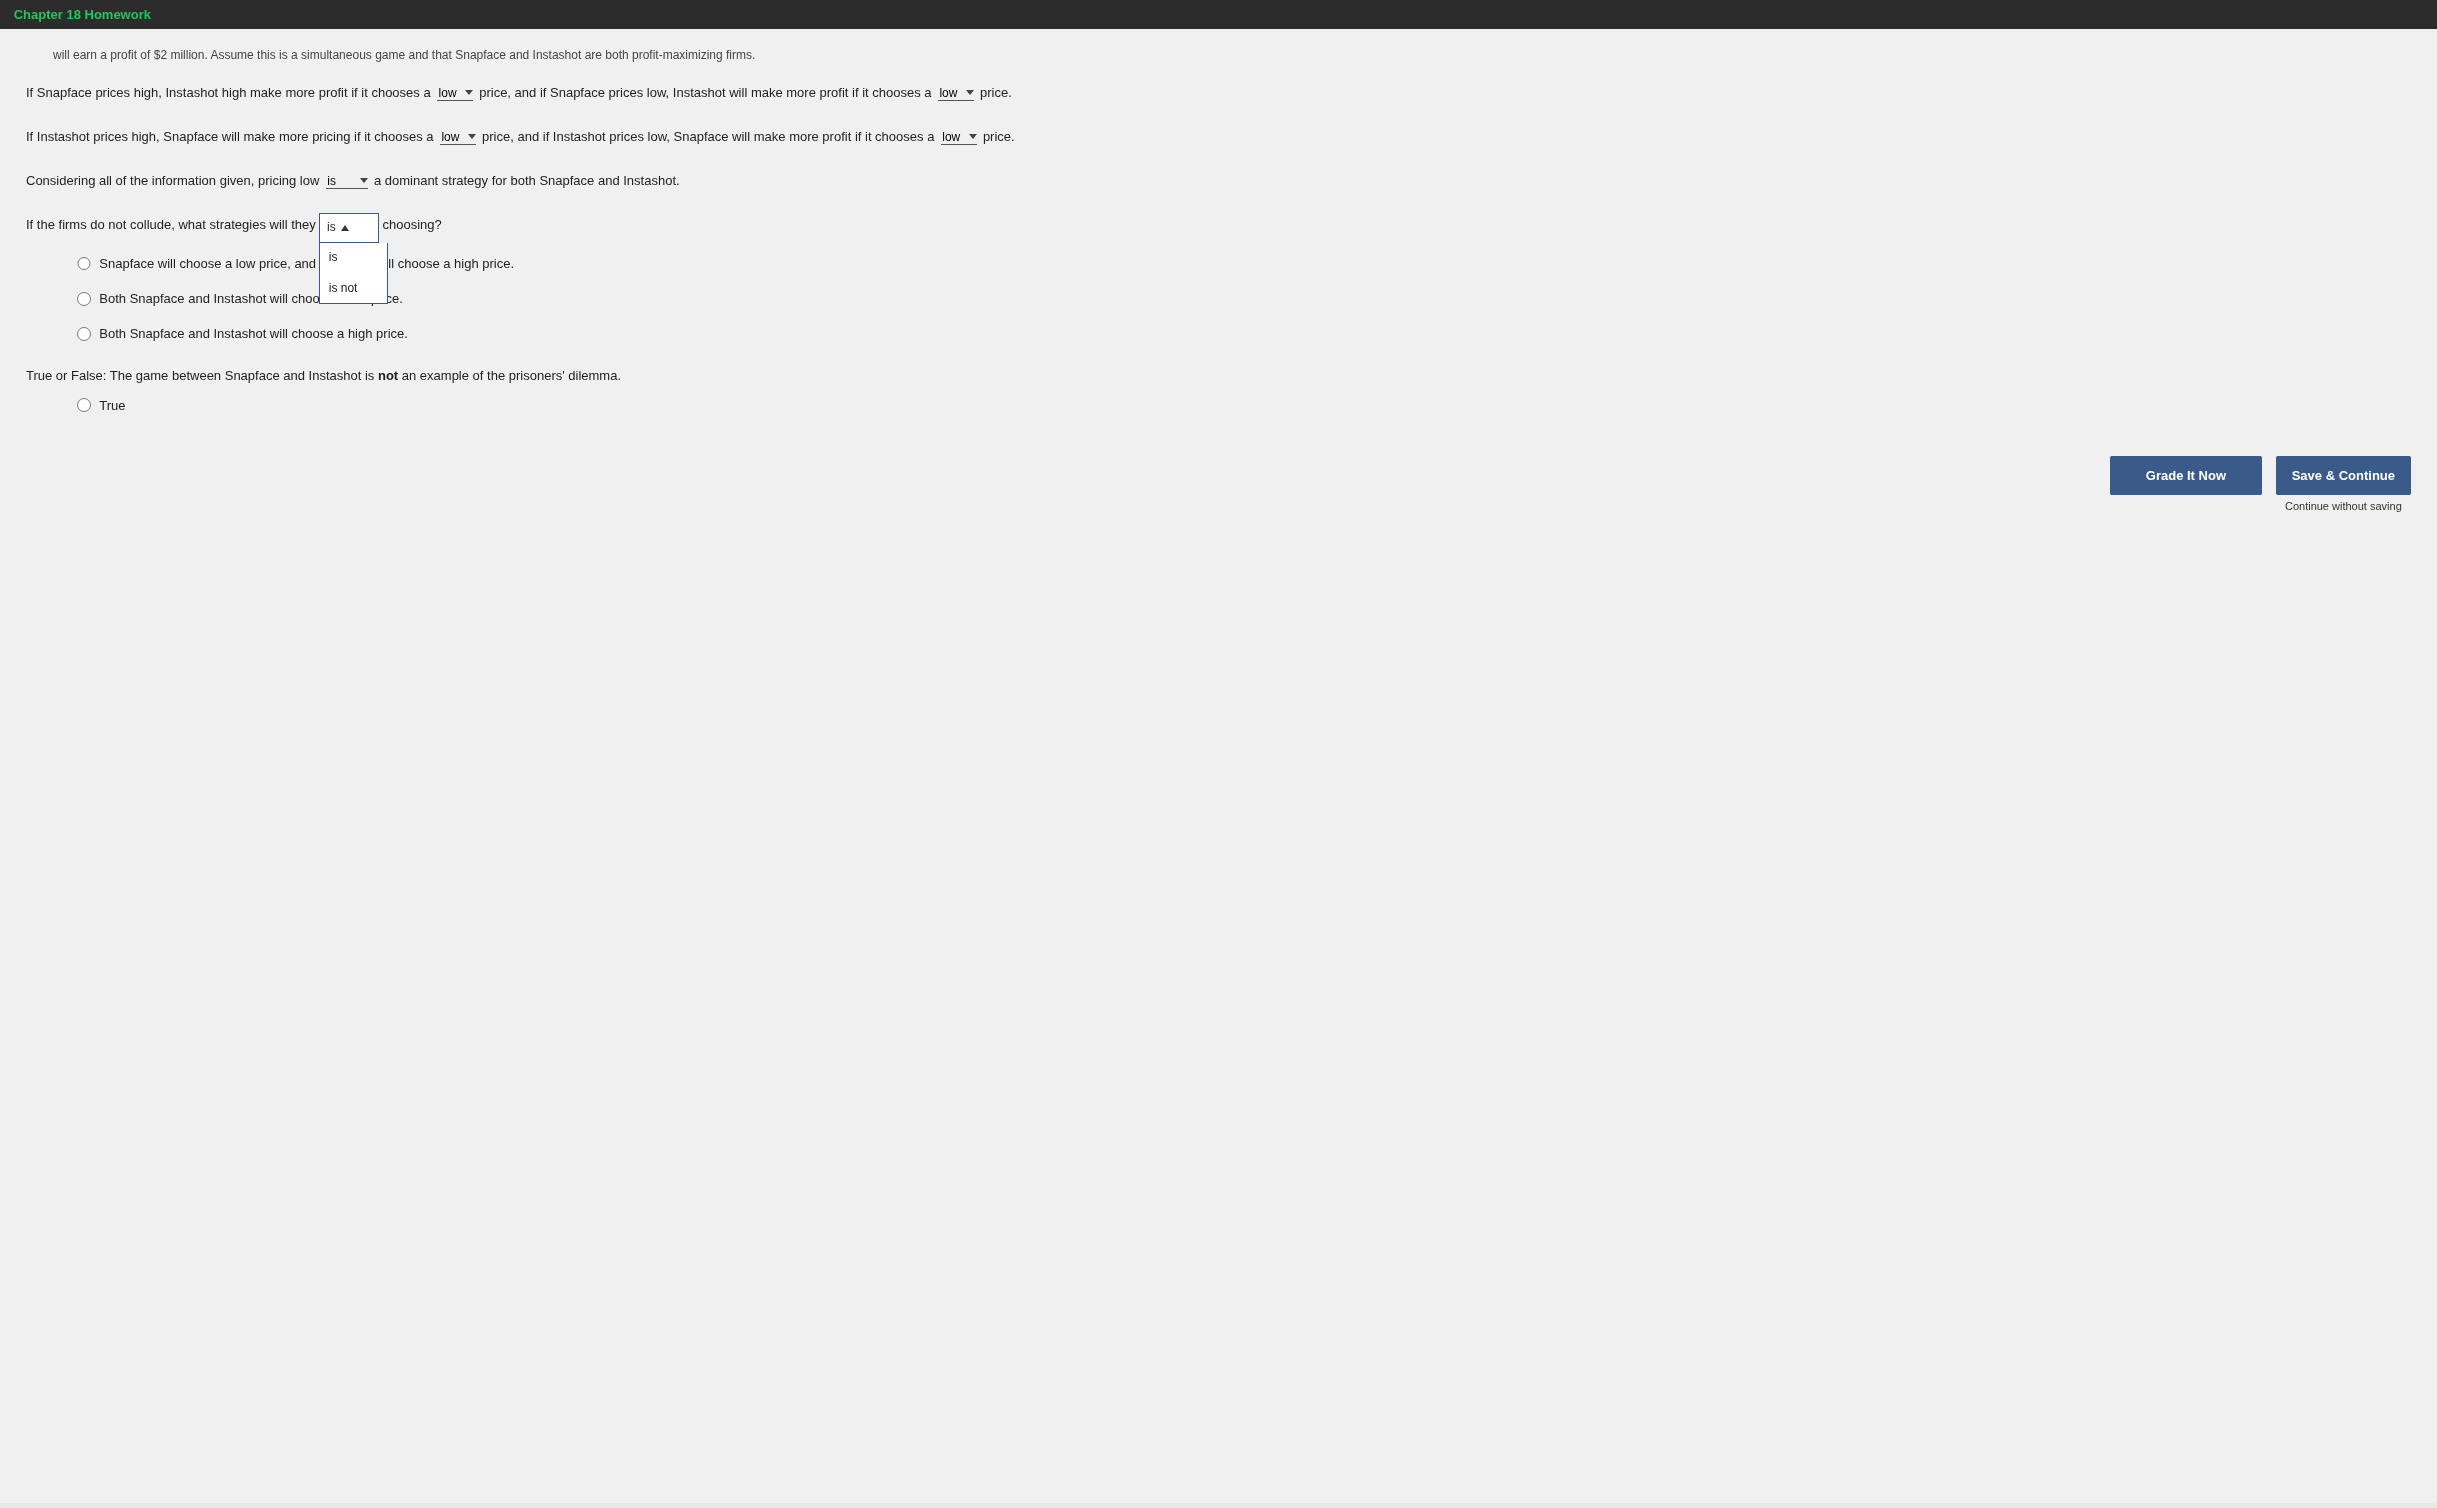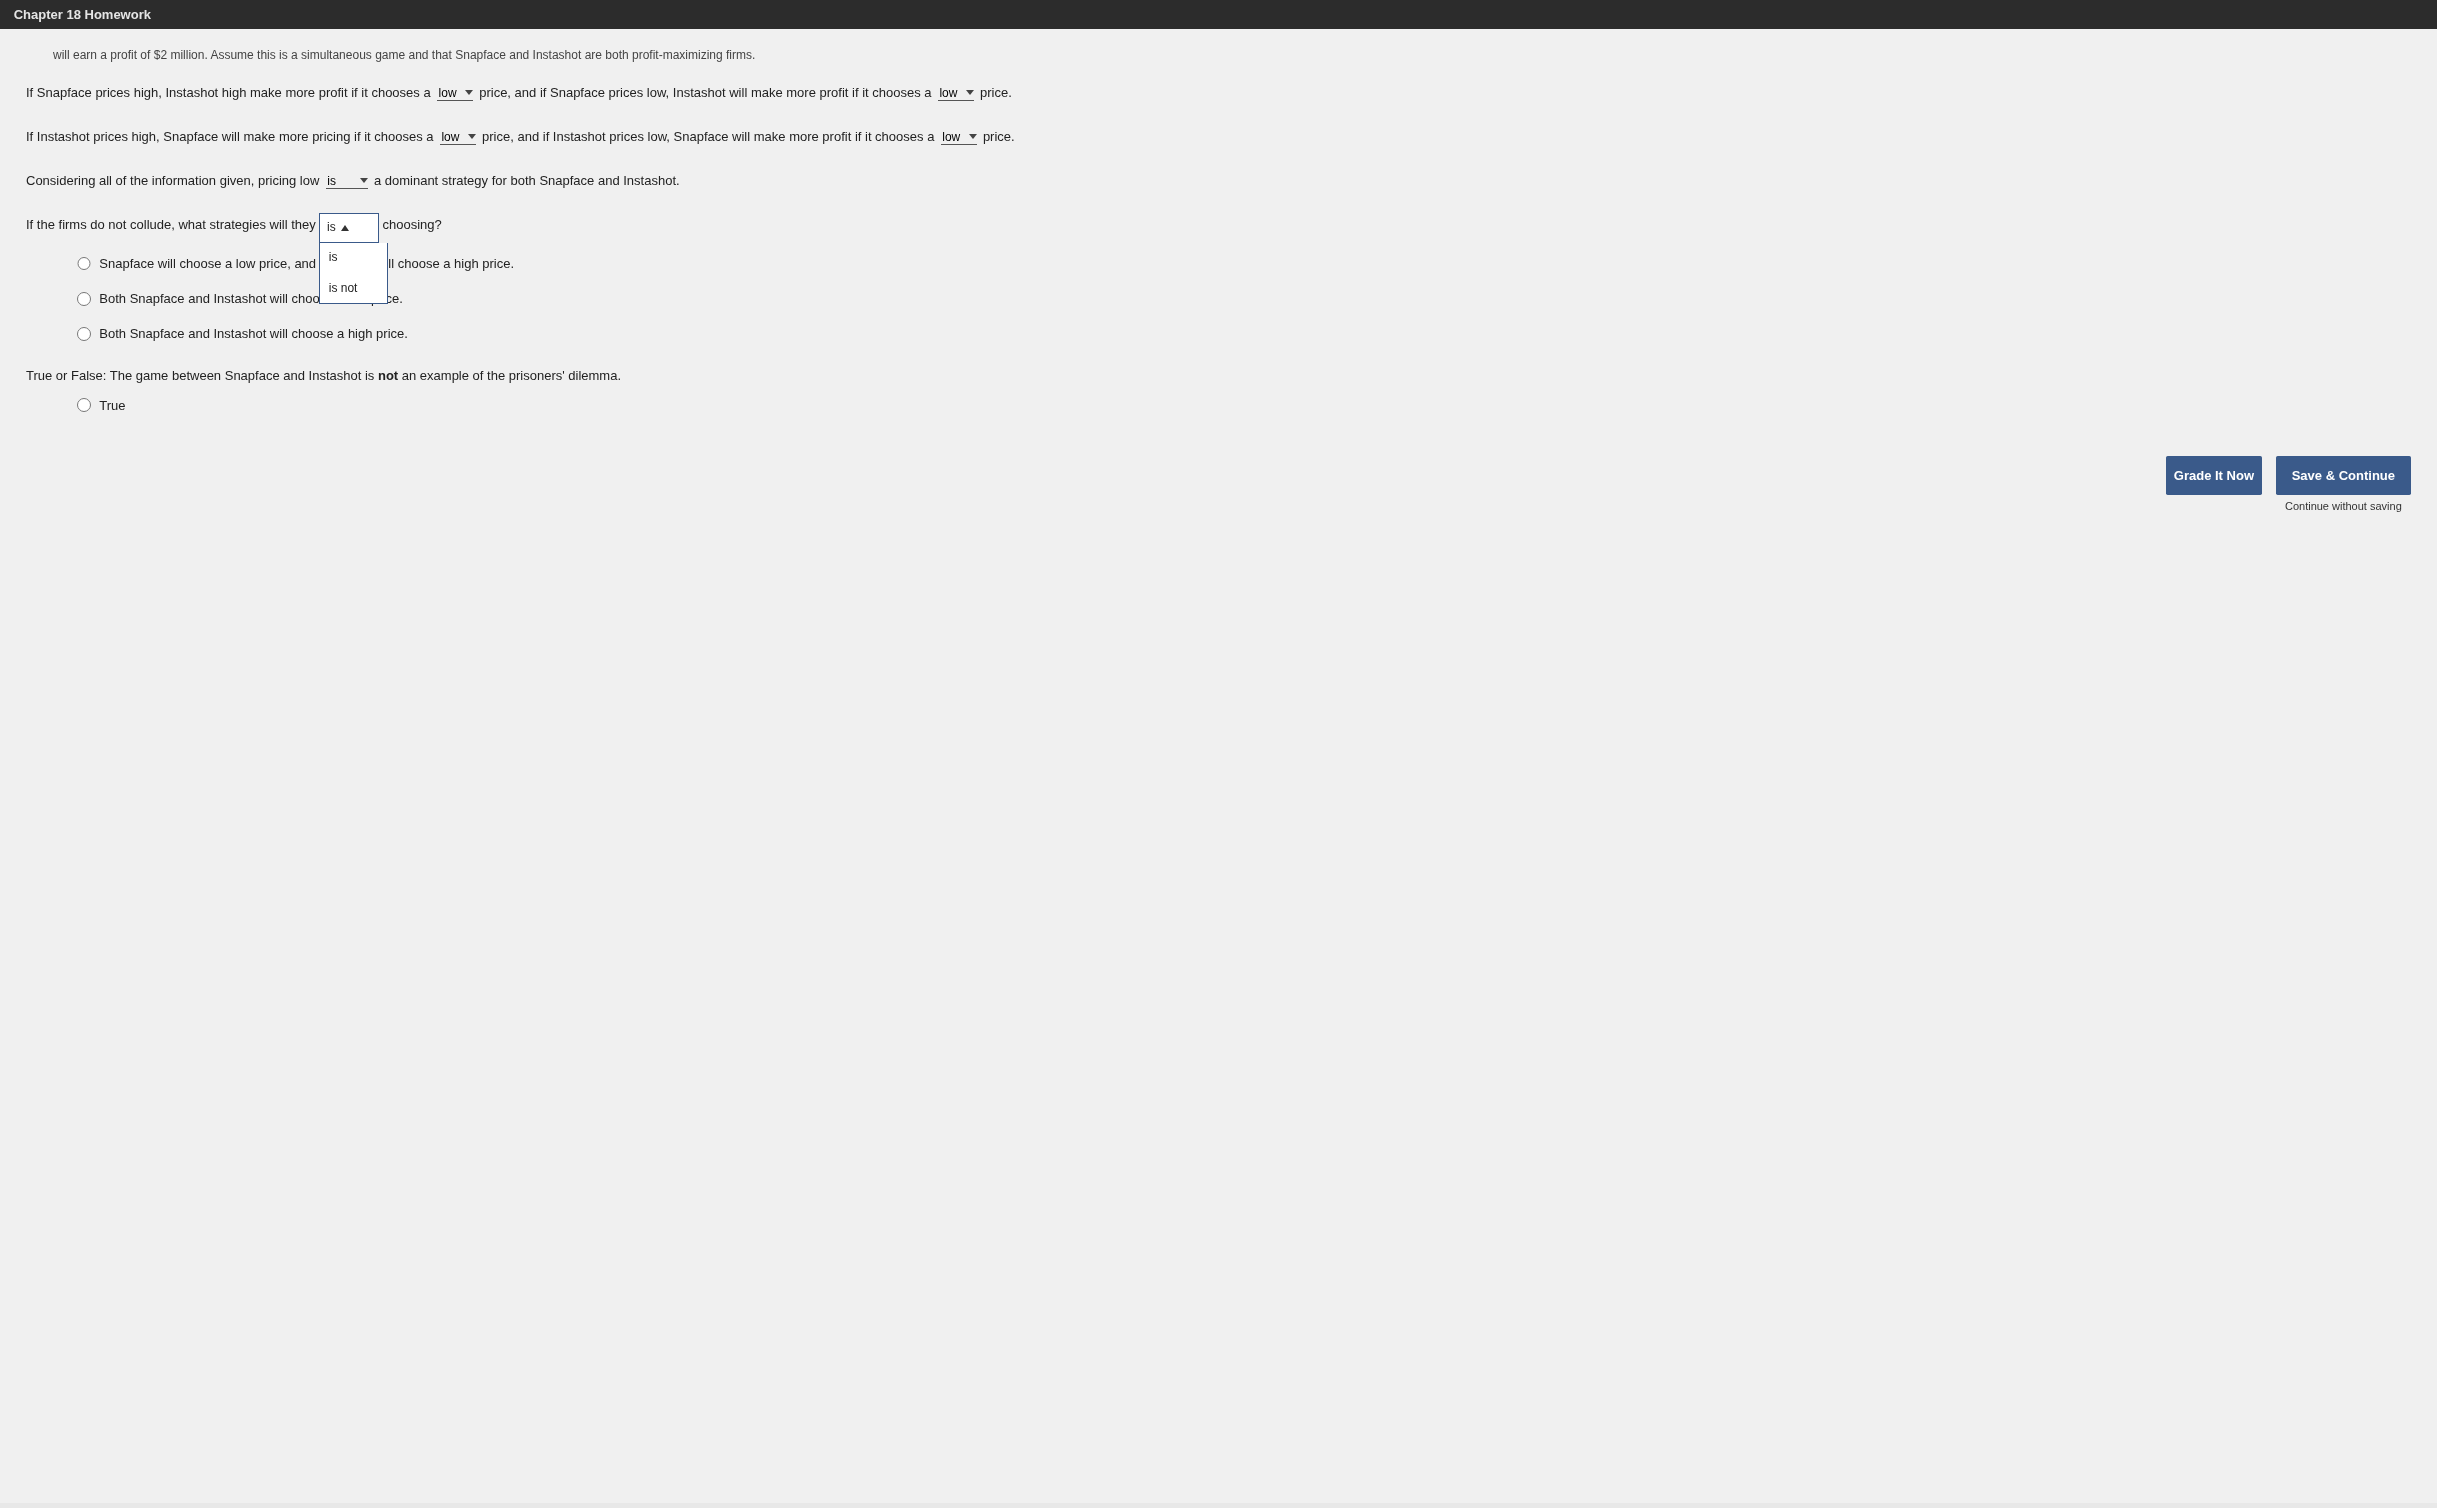--- a/index.html
+++ b/index.html
@@ -10,21 +10,21 @@
 
     body {
       font-family: Arial, sans-serif;
       background-color: #e8e8e8;
       font-size: 13px;
       color: #222;
     }
 
     .page-header {
       background-color: #2c2c2c;
-      color: #e5e5e5;
+      color: #22c55e;
       padding: 6.9px 13.7px;
       font-size: 13px;
       font-weight: bold;
     }
 
     .content-area {
       background-color: #f0f0f0;
       padding: 17px 26px 34px 26px;
       min-height: calc(100vh - 34px);
       position: relative;
@@ -147,21 +147,21 @@
       justify-content: flex-end;
       align-items: flex-start;
       margin-top: 43px;
       gap: 13.7px;
     }
 
     .grade-btn {
       background-color: #3a5a8a;
       color: white;
       border: none;
-      padding: 12px 8px;
+      padding: 12px 36px;
       font-size: 13px;
       font-weight: bold;
       cursor: pointer;
       border-radius: 1.7px;
     }
 
     .save-btn {
       background-color: #3a5a8a;
       color: white;
       border: none;

